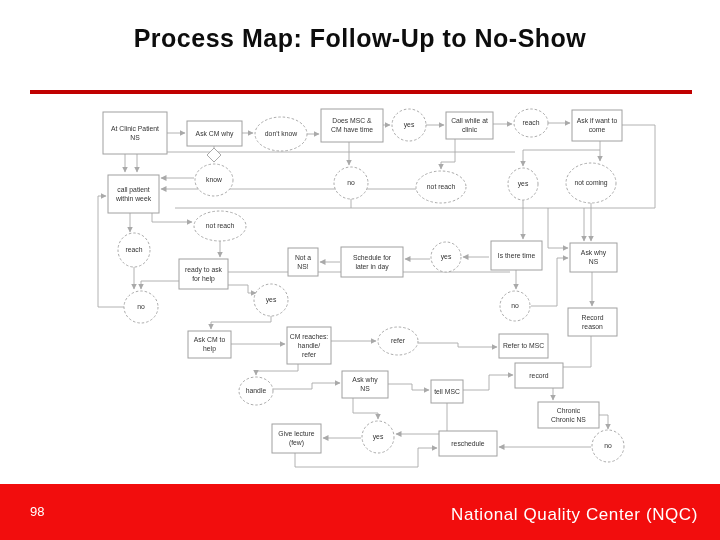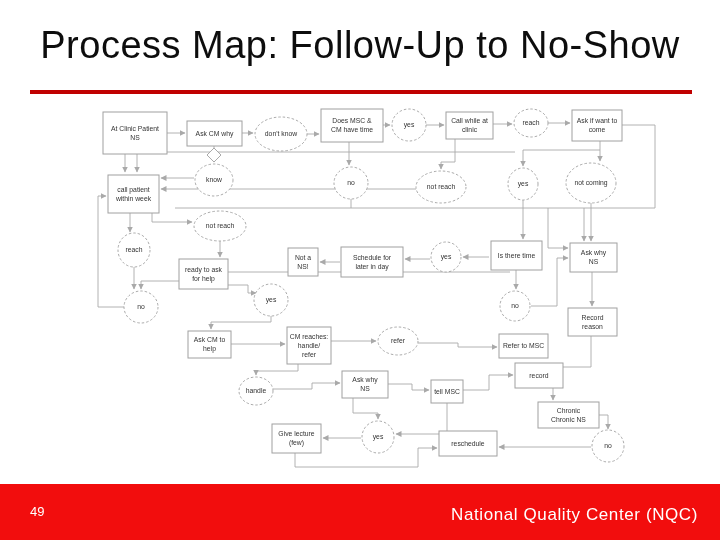--- a/index.html
+++ b/index.html
@@ -2,21 +2,21 @@
 <html style="--divider-red: #c00000; --footer-red: #f20d0d;"><head>
 <meta charset="utf-8">
 <style>
   html,body{margin:0;padding:0;background:#888;}
   .slide{
     position:relative;width:720px;height:540px;background:#ffffff;
     overflow:hidden;font-family:"Liberation Sans", sans-serif;
   }
   .slide-title{
     position:absolute;top:24px;left:0;width:720px;text-align:center;
-    font-size:38px;font-weight:400;color:#0d0d0d;letter-spacing:0.5px;
+    font-size:25px;font-weight:700;color:#0d0d0d;letter-spacing:0.5px;
   }
   .title-divider{
     position:absolute;left:30px;top:90px;width:662px;height:4px;
     background:var(--divider-red,#c00000);
   }
   .flow-svg{position:absolute;left:0;top:0;}
   .footer-bar{
     position:absolute;left:0;top:484px;width:720px;height:56px;
     background:var(--footer-red,#f20d0d);
   }
@@ -247,16 +247,16 @@
       <g>
         <ellipse cx="608" cy="446" rx="16" ry="16" fill="#ffffff" stroke="#a0a0a0" stroke-width="0.9" stroke-dasharray="2.5 2"></ellipse>
         <text text-anchor="middle" fill="#333333" font-size="6.8" font-family="&quot;Liberation Sans&quot;, sans-serif"><tspan x="608" y="448.4">no</tspan></text>
       </g>
       <g>
         <polygon points="214,148 221,155 214,162 207,155" fill="#ffffff" stroke="#a0a0a0" stroke-width="0.9"></polygon>
       </g>
     </svg>
 
   <div class="footer-bar">
-    <span class="page-number">49</span>
+    <span class="page-number">98</span>
     <span class="footer-org">National Quality Center (NQC)</span>
   </div>
 </div>
 
 </body></html>

